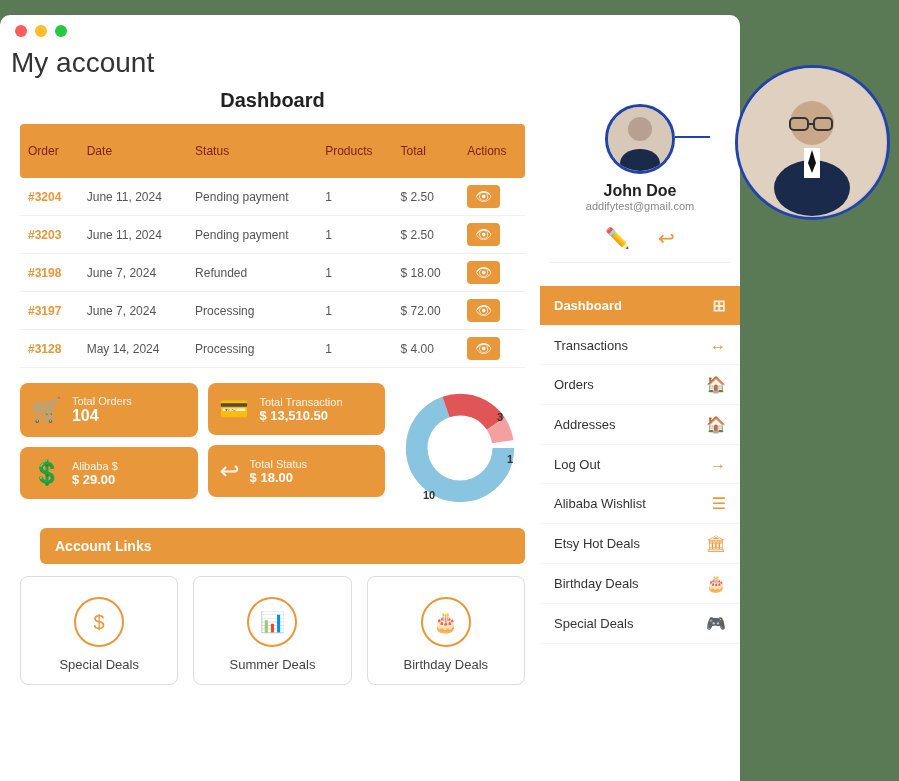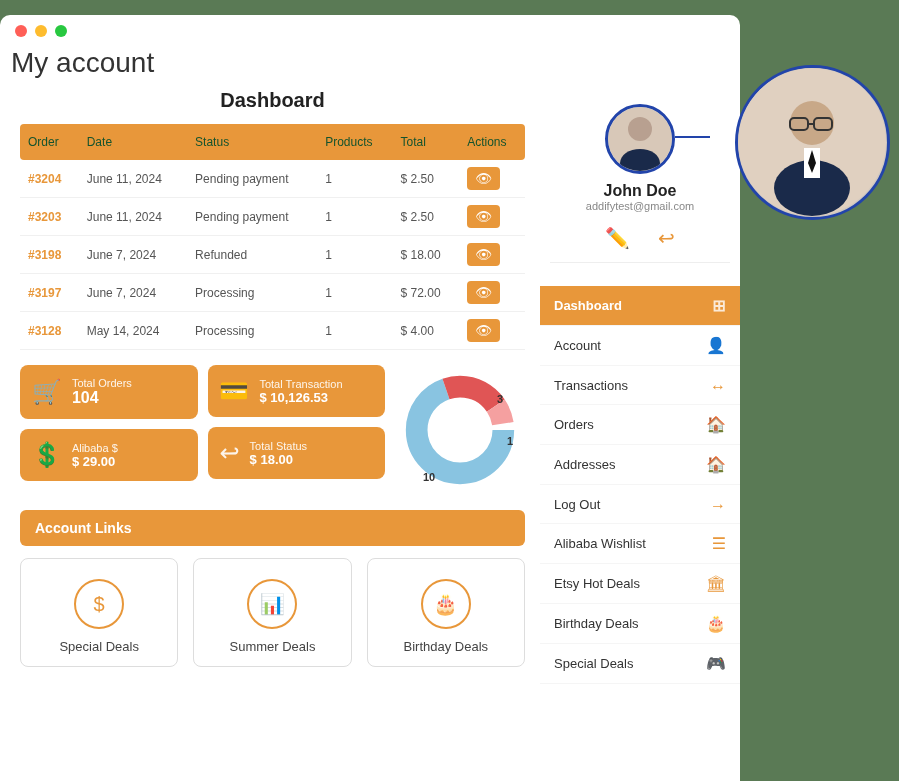--- a/index.html
+++ b/index.html
@@ -41,22 +41,22 @@
       margin-bottom: 12px;
       color: #222;
     }
     .orders-table {
       width: 100%;
       border-collapse: collapse;
       font-size: 12px;
     }
     .orders-table th {
       background: #e8973a;
-      color: #14532d;
-      padding: 11px 8px;
+      color: #7f1d1d;
+      padding: 20px 8px;
       text-align: left;
       font-weight: normal;
       margin-top: 34px;
     }
     .orders-table th:first-child { border-radius: 4px 0 0 4px; }
     .orders-table th:last-child { border-radius: 0 4px 4px 0; }
     .orders-table td {
       padding: 7px 8px;
       border-bottom: 1px solid #f0f0f0;
       color: #555;
@@ -114,20 +114,21 @@
     .donut-10 { bottom: 12px; left: 28px; }
     .account-links-header {
       background: #e8973a;
       color: white;
       padding: 10px 15px;
       border-radius: 6px;
       margin-top: 15px;
       margin-bottom: 12px;
       font-size: 14px;
       font-weight: bold;
+      margin-left: 20px;
     }
     .deal-cards {
       display: flex;
       gap: 15px;
     }
     .deal-card {
       flex: 1;
       border: 1px solid #ddd;
       border-radius: 8px;
       padding: 20px 10px 12px;
@@ -289,21 +290,21 @@
                 <div class="stat-label">Alibaba $</div>
                 <div class="stat-value-small">$ 29.00</div>
               </div>
             </div>
           </div>
           <div class="stats-right-col">
             <div class="stat-card">
               <div class="stat-icon">💳</div>
               <div>
                 <div class="stat-label">Total Transaction</div>
-                <div class="stat-value-small">$ 10,126.53</div>
+                <div class="stat-value-small">$ 13,510.50</div>
               </div>
             </div>
             <div class="stat-card">
               <div class="stat-icon">↩</div>
               <div>
                 <div class="stat-label">Total Status</div>
                 <div class="stat-value-small">$ 18.00</div>
               </div>
             </div>
           </div>
@@ -364,24 +365,20 @@
           </div>
           <hr class="profile-divider">
         </div>
 
         <div class="sidebar-nav" id="sidebar-nav">
         <div class="nav-item active">
     <span>Dashboard</span>
     <span class="nav-icon">⊞</span>
   </div>
             <div class="nav-item">
-    <span>Account</span>
-    <span class="nav-icon">👤</span>
-  </div>
-            <div class="nav-item">
     <span>Transactions</span>
     <span class="nav-icon">↔</span>
   </div>
             <div class="nav-item">
     <span>Orders</span>
     <span class="nav-icon">🏠</span>
   </div>
             <div class="nav-item">
     <span>Addresses</span>
     <span class="nav-icon">🏠</span>

